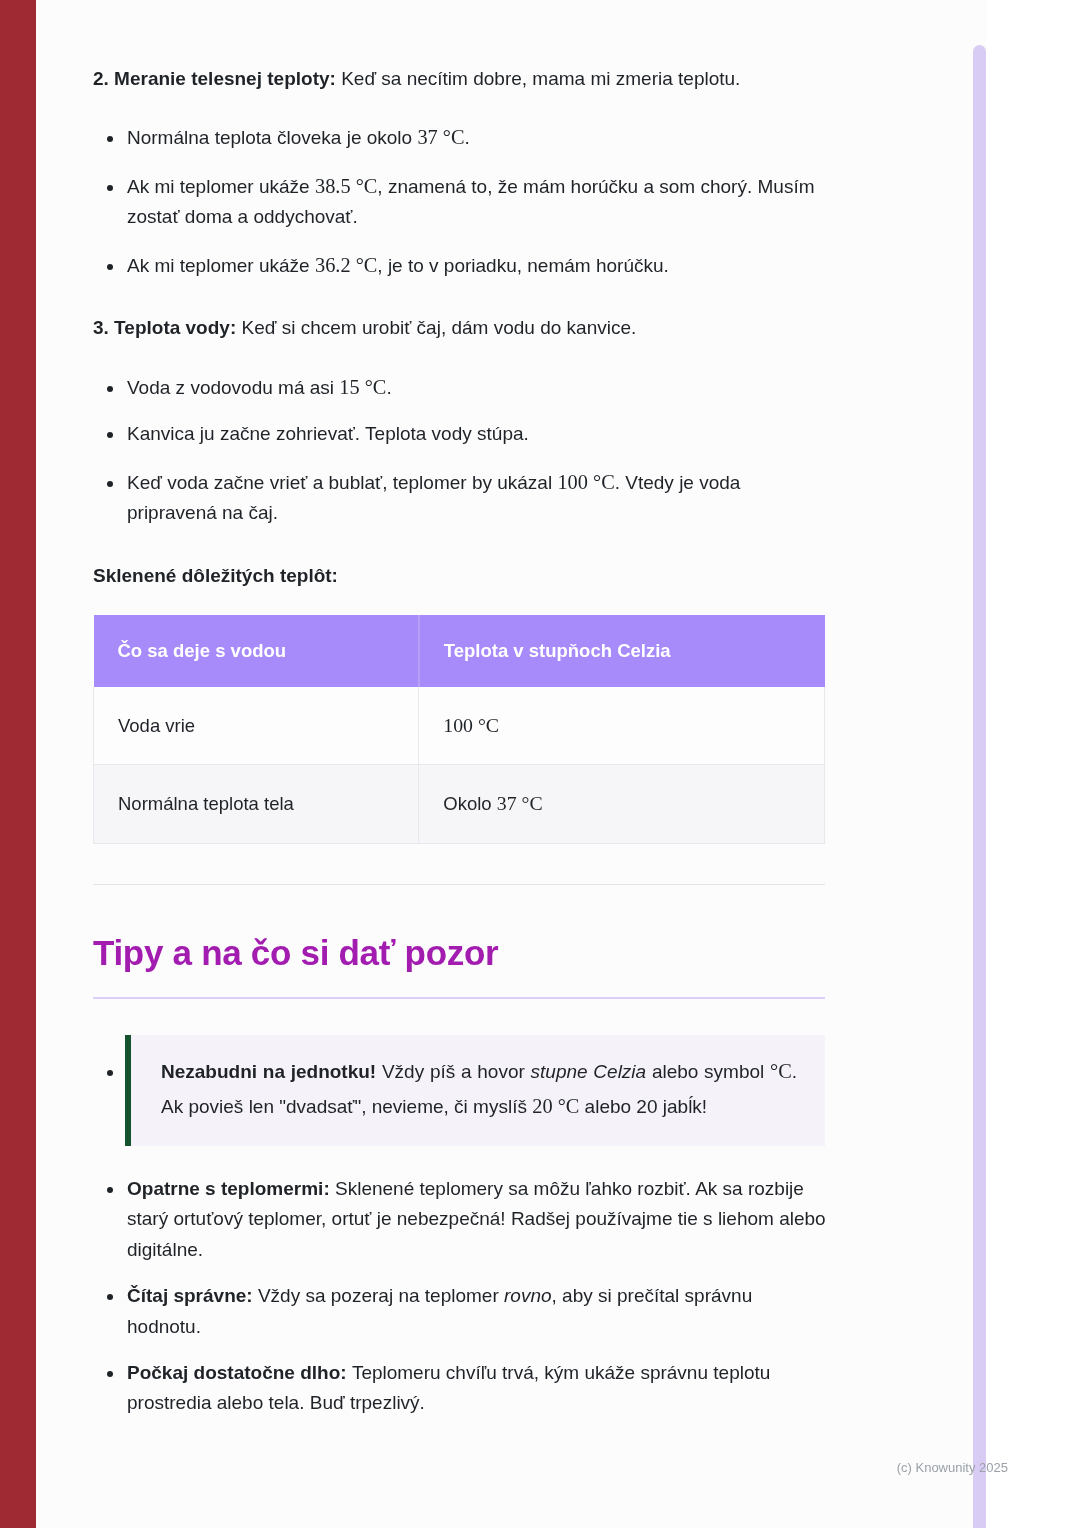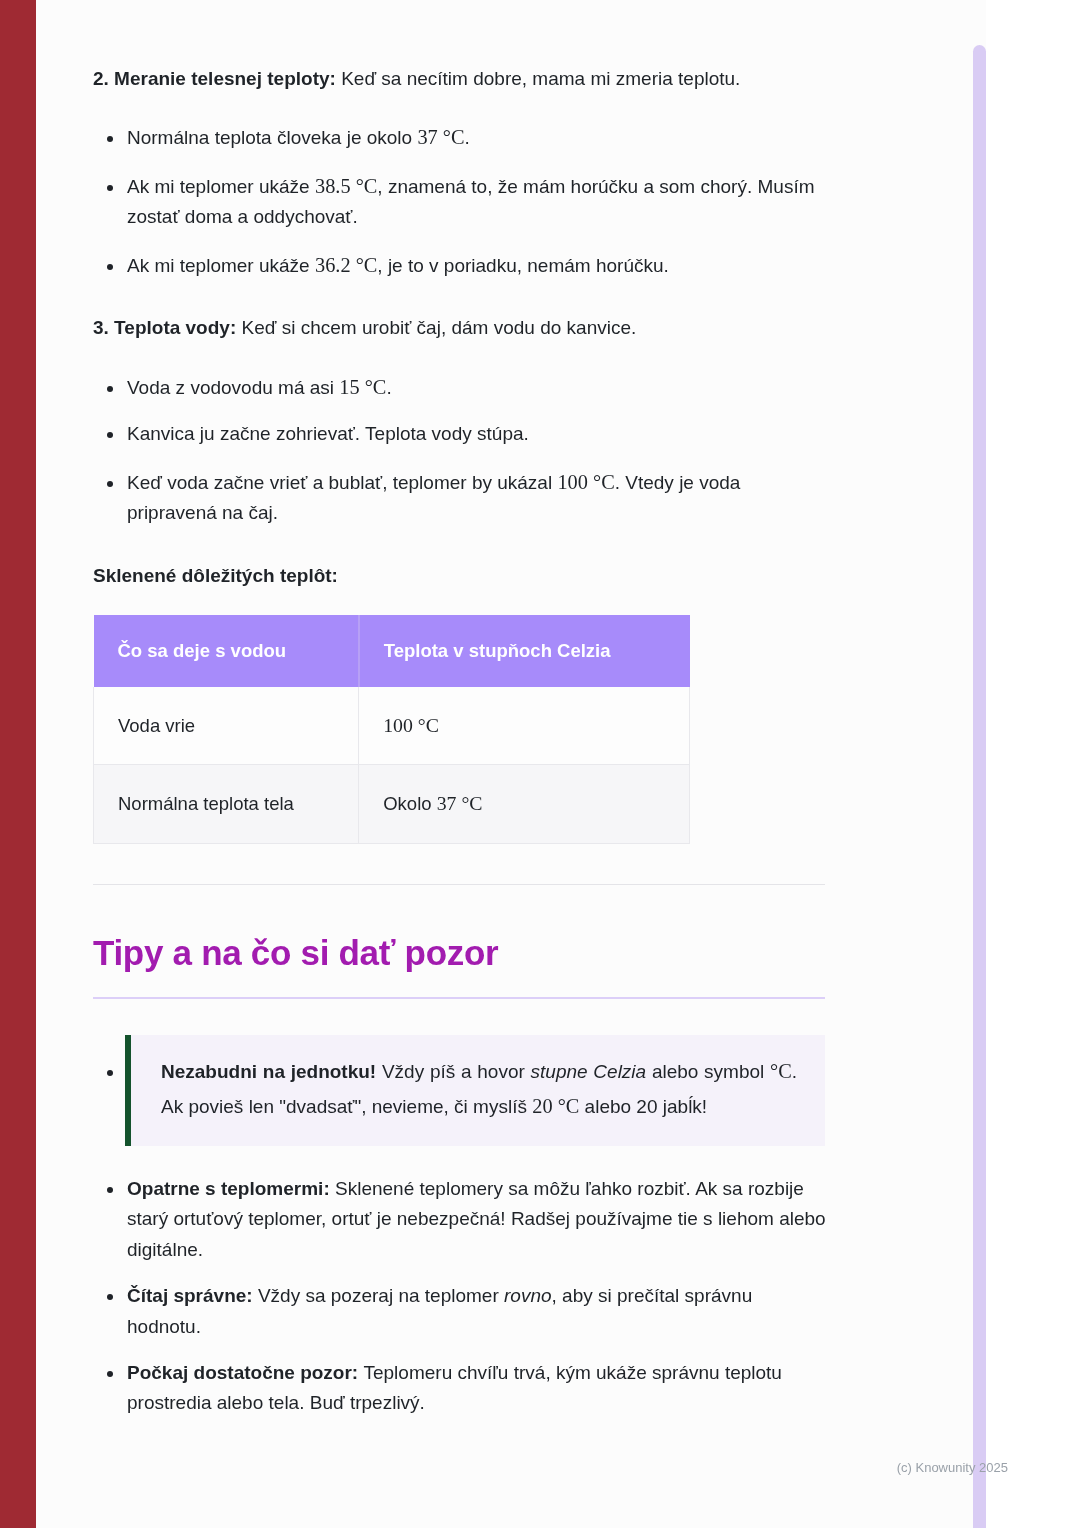--- a/index.html
+++ b/index.html
@@ -46,21 +46,21 @@
   .seg-m { font-family: "Liberation Serif", "DejaVu Serif", serif; font-size: 1.07em; }
   ul.bullets {
     margin: 0 0 32px 0;
     padding-left: 32px;
     list-style: disc;
   }
   ul.bullets li { margin: 0 0 16px 0; padding-left: 2px; }
   ul.bullets li:last-child { margin-bottom: 0; }
 
   table.temp-table {
-    width: 597px;
+    width: 732px;
     border-collapse: collapse;
     margin: 2px 0 40px 0;
     font-size: 18.5px;
     background: #fdfdfd;
   }
   table.temp-table th {
     background: #a78bfa;
     color: #ffffff;
     font-weight: 700;
     text-align: left;
@@ -172,18 +172,18 @@
 
   <ul class="note-list">
     <li>
       <div class="callout-note"><span class="seg-b">Nezabudni na jednotku! </span><span>Vždy píš a hovor </span><span class="seg-i">stupne Celzia</span><span> alebo symbol </span><span class="seg-m">°C</span><span>. Ak povieš len "dvadsať", nevieme, či myslíš </span><span class="seg-m">20 °C</span><span> alebo 20 jabĺk!</span></div>
     </li>
   </ul>
 
   <ul class="bullets">
       <li><span class="seg-b">Opatrne s teplomermi: </span><span>Sklenené teplomery sa môžu ľahko rozbiť. Ak sa rozbije starý ortuťový teplomer, ortuť je nebezpečná! Radšej používajme tie s liehom alebo digitálne.</span></li>
       <li><span class="seg-b">Čítaj správne: </span><span>Vždy sa pozeraj na teplomer </span><span class="seg-i">rovno</span><span>, aby si prečítal správnu hodnotu.</span></li>
-      <li><span class="seg-b">Počkaj dostatočne pozor: </span><span>Teplomeru chvíľu trvá, kým ukáže správnu teplotu prostredia alebo tela. Buď trpezlivý.</span></li>
+      <li><span class="seg-b">Počkaj dostatočne dlho: </span><span>Teplomeru chvíľu trvá, kým ukáže správnu teplotu prostredia alebo tela. Buď trpezlivý.</span></li>
     </ul>
 
 </div>
 
 <div class="watermark">(c) Knowunity 2025</div>
 
 </body></html>

